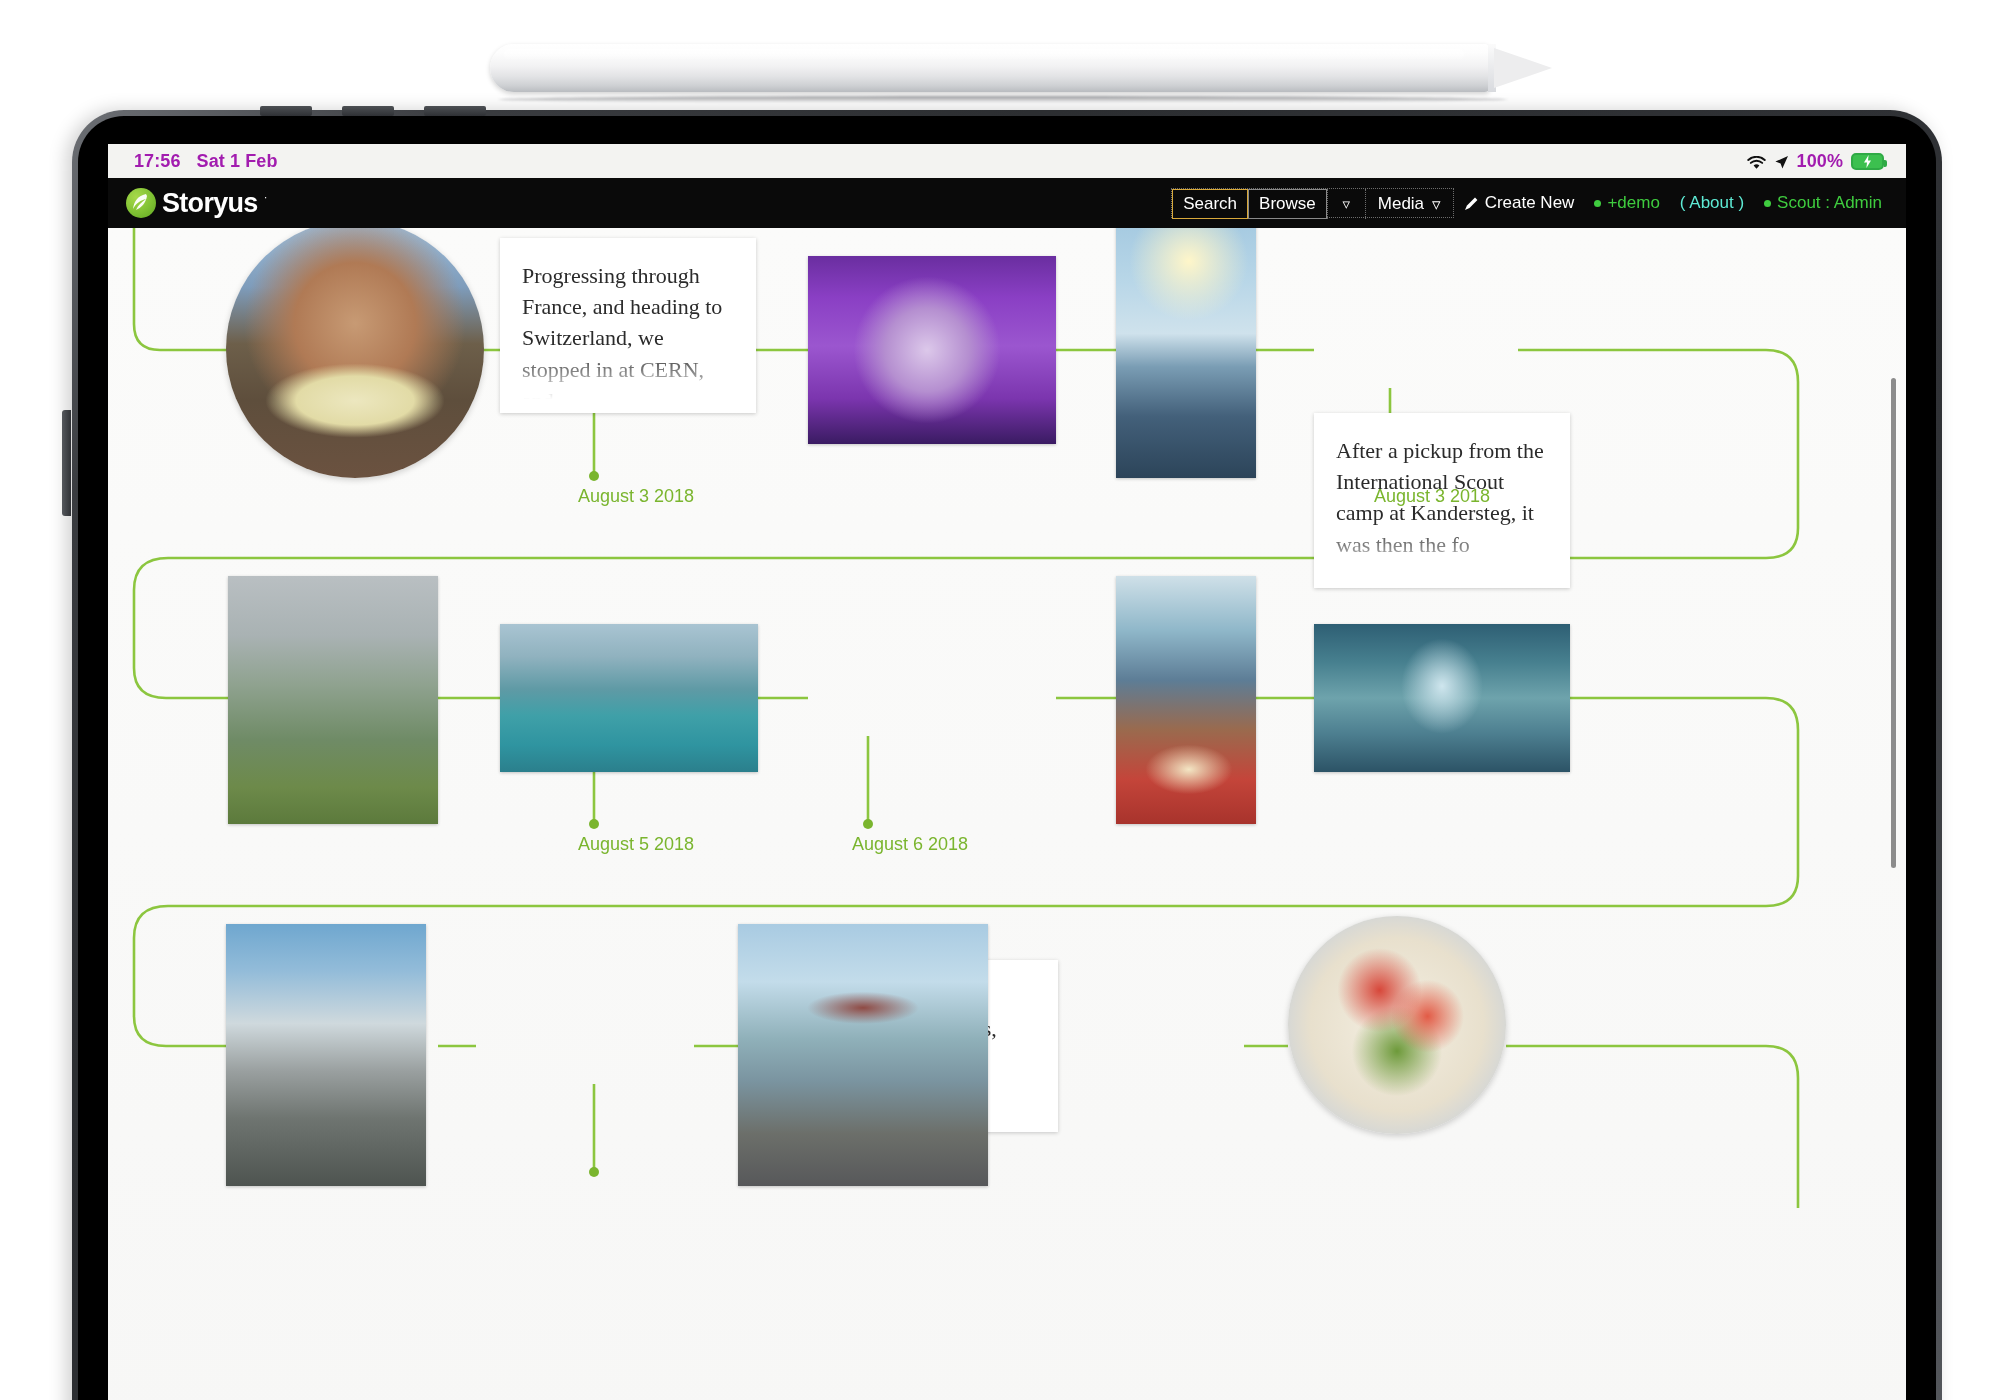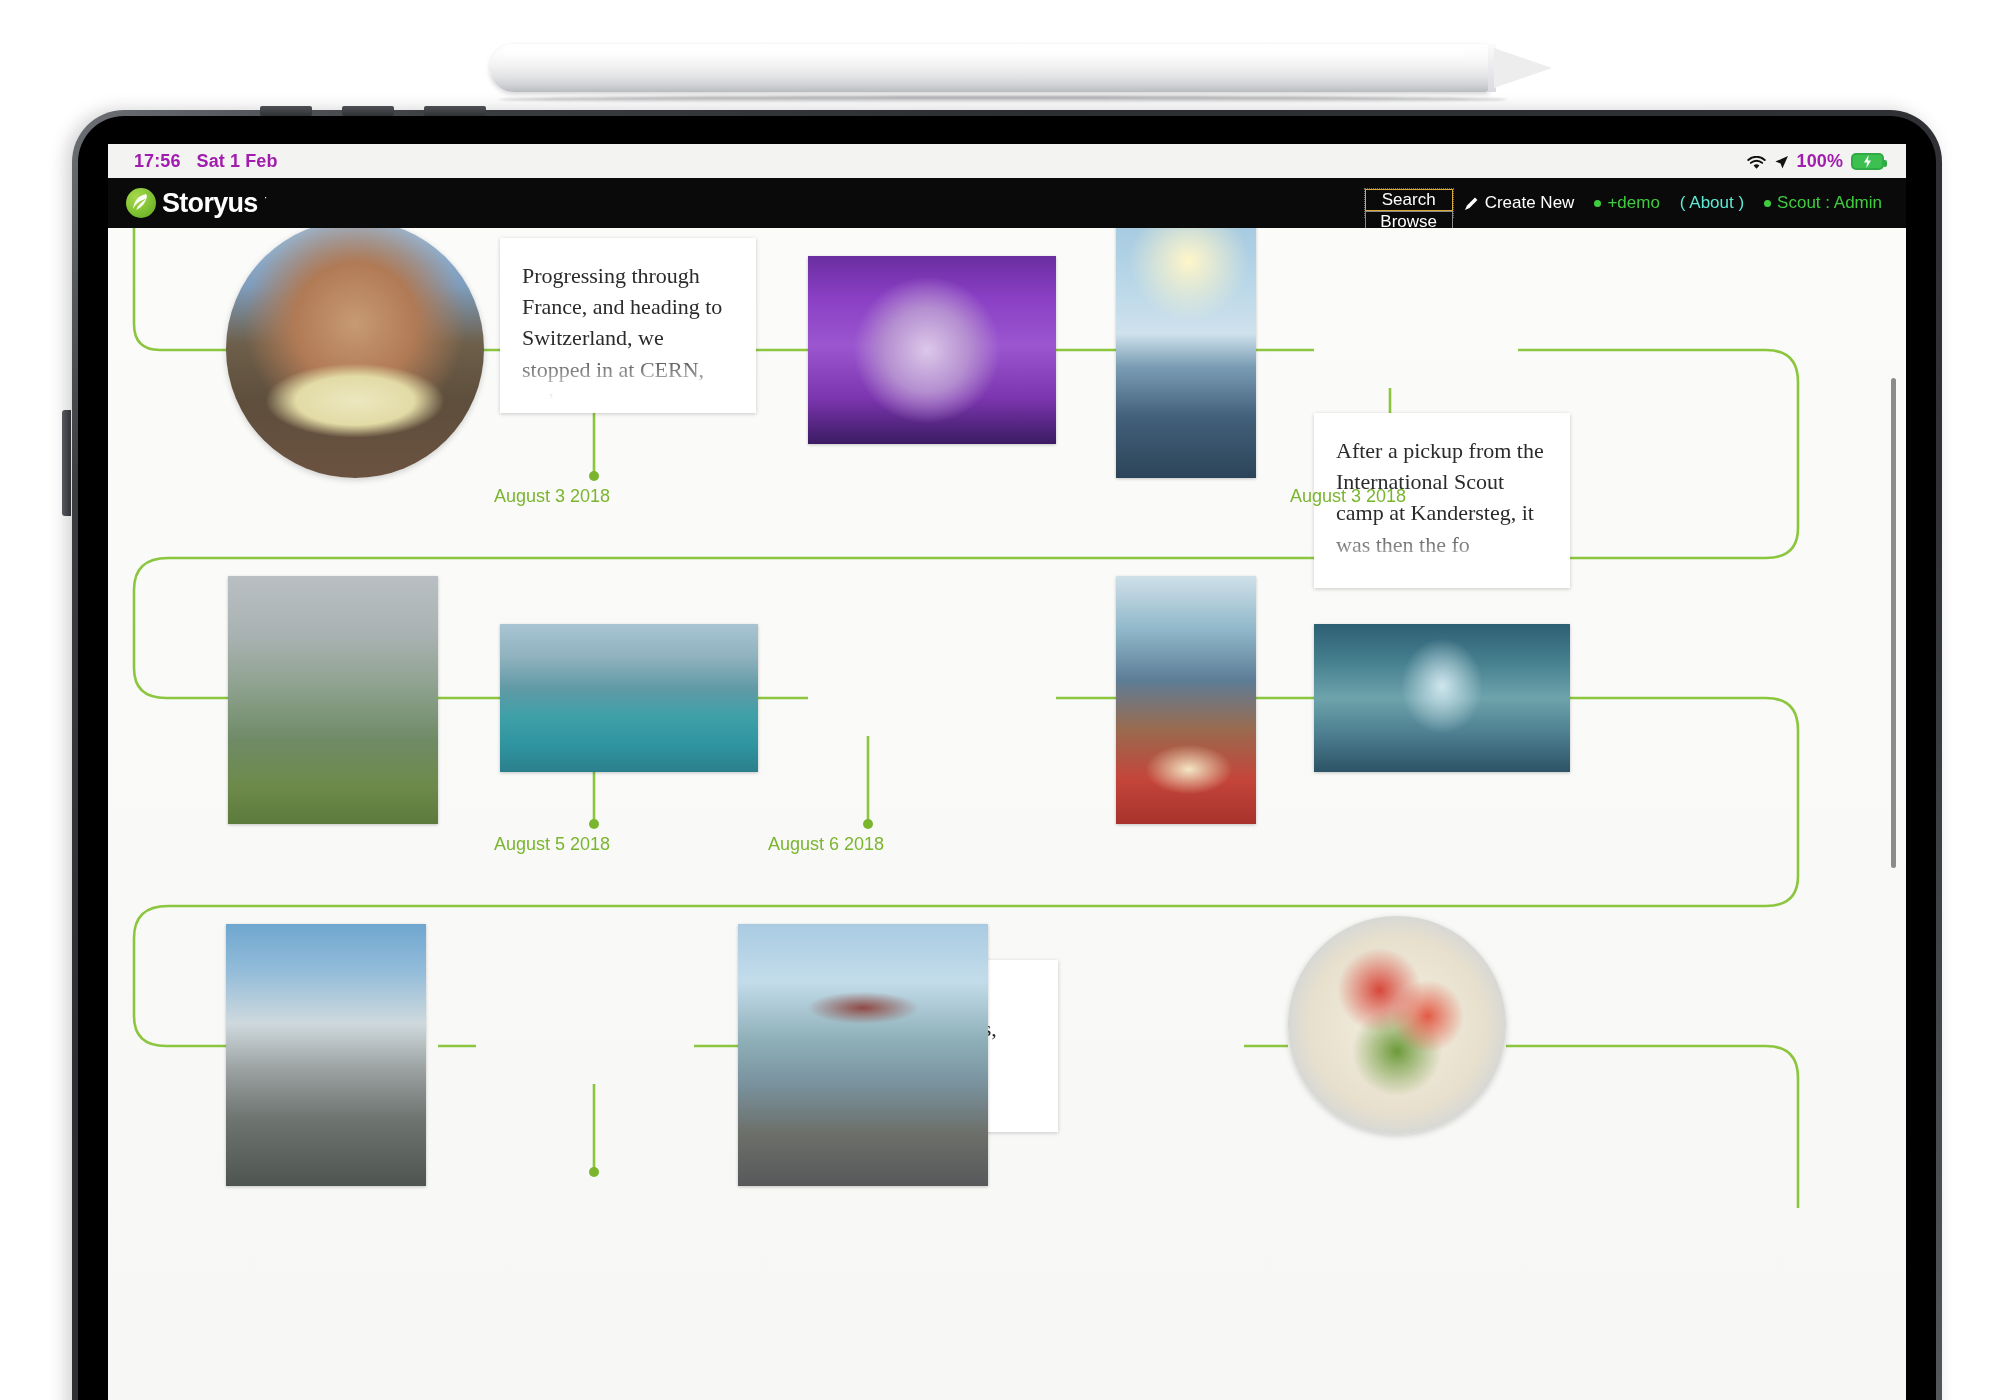--- a/index.html
+++ b/index.html
@@ -184,21 +184,20 @@
   .brand-tm {
     color:#ffffff; font-size: 11px; line-height:1;
     align-self:flex-start; margin-top: 4px;
   }
 
   .nav { display: flex; align-items: center; gap: 0; }
   .nav-grp {
     display: flex; align-items: stretch;
     border: 1px dotted #6d6d6d;
     height: 30px;
-    flex-direction: column;
   }
   .nav-btn {
     display:flex; align-items:center; justify-content:center;
     padding: 0 10px;
     height: 30px;
     color: #ffffff;
     font-size: 17px;
     background: #0a0a0a;
     border: 1px solid transparent;
   }
@@ -261,21 +260,21 @@
     height: 62px;
     background: linear-gradient(to bottom, rgba(255,255,255,0), rgba(255,255,255,1) 78%);
     pointer-events: none;
   }
 
   .datelabel {
     position: absolute;
     color: #7ab52e;
     font-size: 18px;
     white-space: nowrap;
-    text-align: left;
+    text-align: right;
   }
 
   
   .scrollbar {
     position: absolute;
     right: 10px;
     top: 150px;
     width: 5px;
     height: 490px;
     border-radius: 3px;

